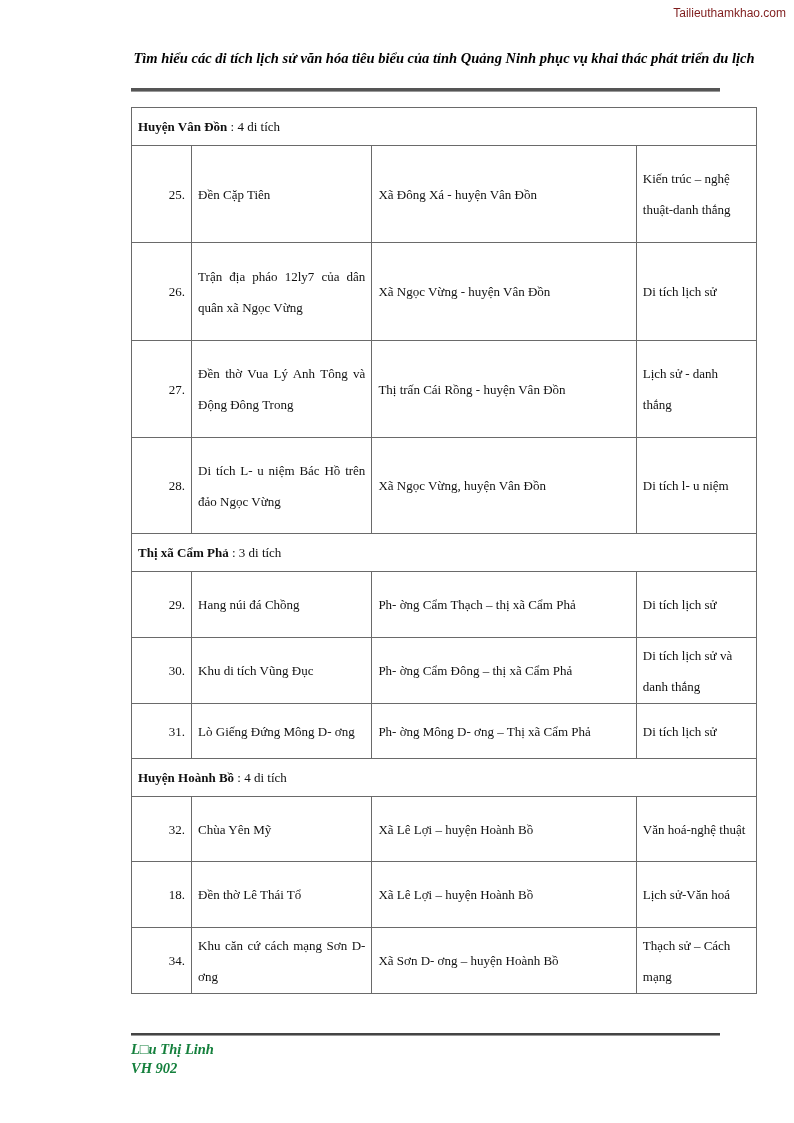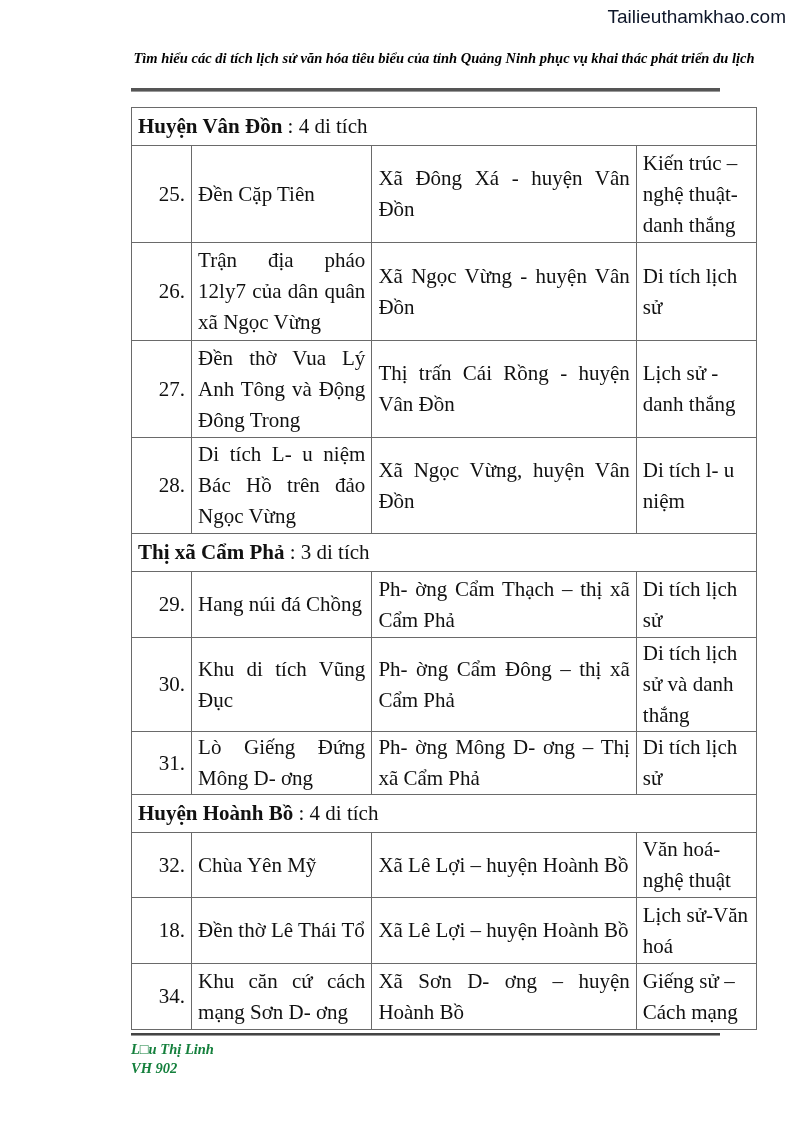--- a/index.html
+++ b/index.html
@@ -1,34 +1,34 @@
 <!DOCTYPE html>
 <html><head>
 <meta charset="utf-8">
 <style>
   html, body { margin: 0; padding: 0; background: #ffffff; }
   body { width: 794px; height: 1123px; position: relative; overflow: hidden; color: #111; }
   .watermark {
     position: absolute; top: 6px; right: 8px;
-    font-family: "Liberation Sans", sans-serif; font-size: 19px; color: #0f172a;
+    font-family: "Liberation Sans", sans-serif; font-size: 12px; color: #7f1d1d;
   }
   .header-title {
     position: absolute; top: 49px; left: 131px; width: 626px;
     text-align: center;
     font-family: "Liberation Serif", serif; font-style: italic; font-weight: bold;
     font-size: 14.5px; line-height: 19px; color: #000;
   }
   .header-rule {
     position: absolute; top: 88px; left: 131px; width: 589px; height: 3px;
     background: #555; border-bottom: 1px solid #999;
   }
   table.relics {
     position: absolute; top: 107px; left: 131px;
     width: 626px; border-collapse: collapse;
-    font-family: "Liberation Serif", serif; font-size: 21px; color: #111;
+    font-family: "Liberation Serif", serif; font-size: 13px; color: #111;
   }
   table.relics td {
     border: 1.5px solid #6a6a6a; padding: 0 6px; vertical-align: middle;
     line-height: 31px;
   }
   td.group {
     height: 37px; padding-left: 6px;
   }
   td.group b { font-weight: bold; }
   td.no { width: 47px; text-align: right; padding-right: 4px; }
@@ -118,21 +118,21 @@
     <tr style="height:66px">
       <td class="no">18.</td>
       <td class="name">Đền thờ Lê Thái Tổ</td>
       <td class="loc">Xã Lê Lợi – huyện Hoành Bồ</td>
       <td class="type">Lịch sử-Văn hoá</td>
     </tr>
     <tr style="height:66px">
       <td class="no">34.</td>
       <td class="name">Khu căn cứ cách mạng Sơn D- ơng</td>
       <td class="loc">Xã Sơn D- ơng – huyện Hoành Bồ</td>
-      <td class="type">Giếng sử – Cách mạng</td>
+      <td class="type">Thạch sử – Cách mạng</td>
     </tr>
   </tbody>
 </table>
 
 <div class="footer-rule"></div>
 <div class="footer-text">
   <div>L□u Thị Linh</div>
   <div>VH 902</div>
 </div>
 

